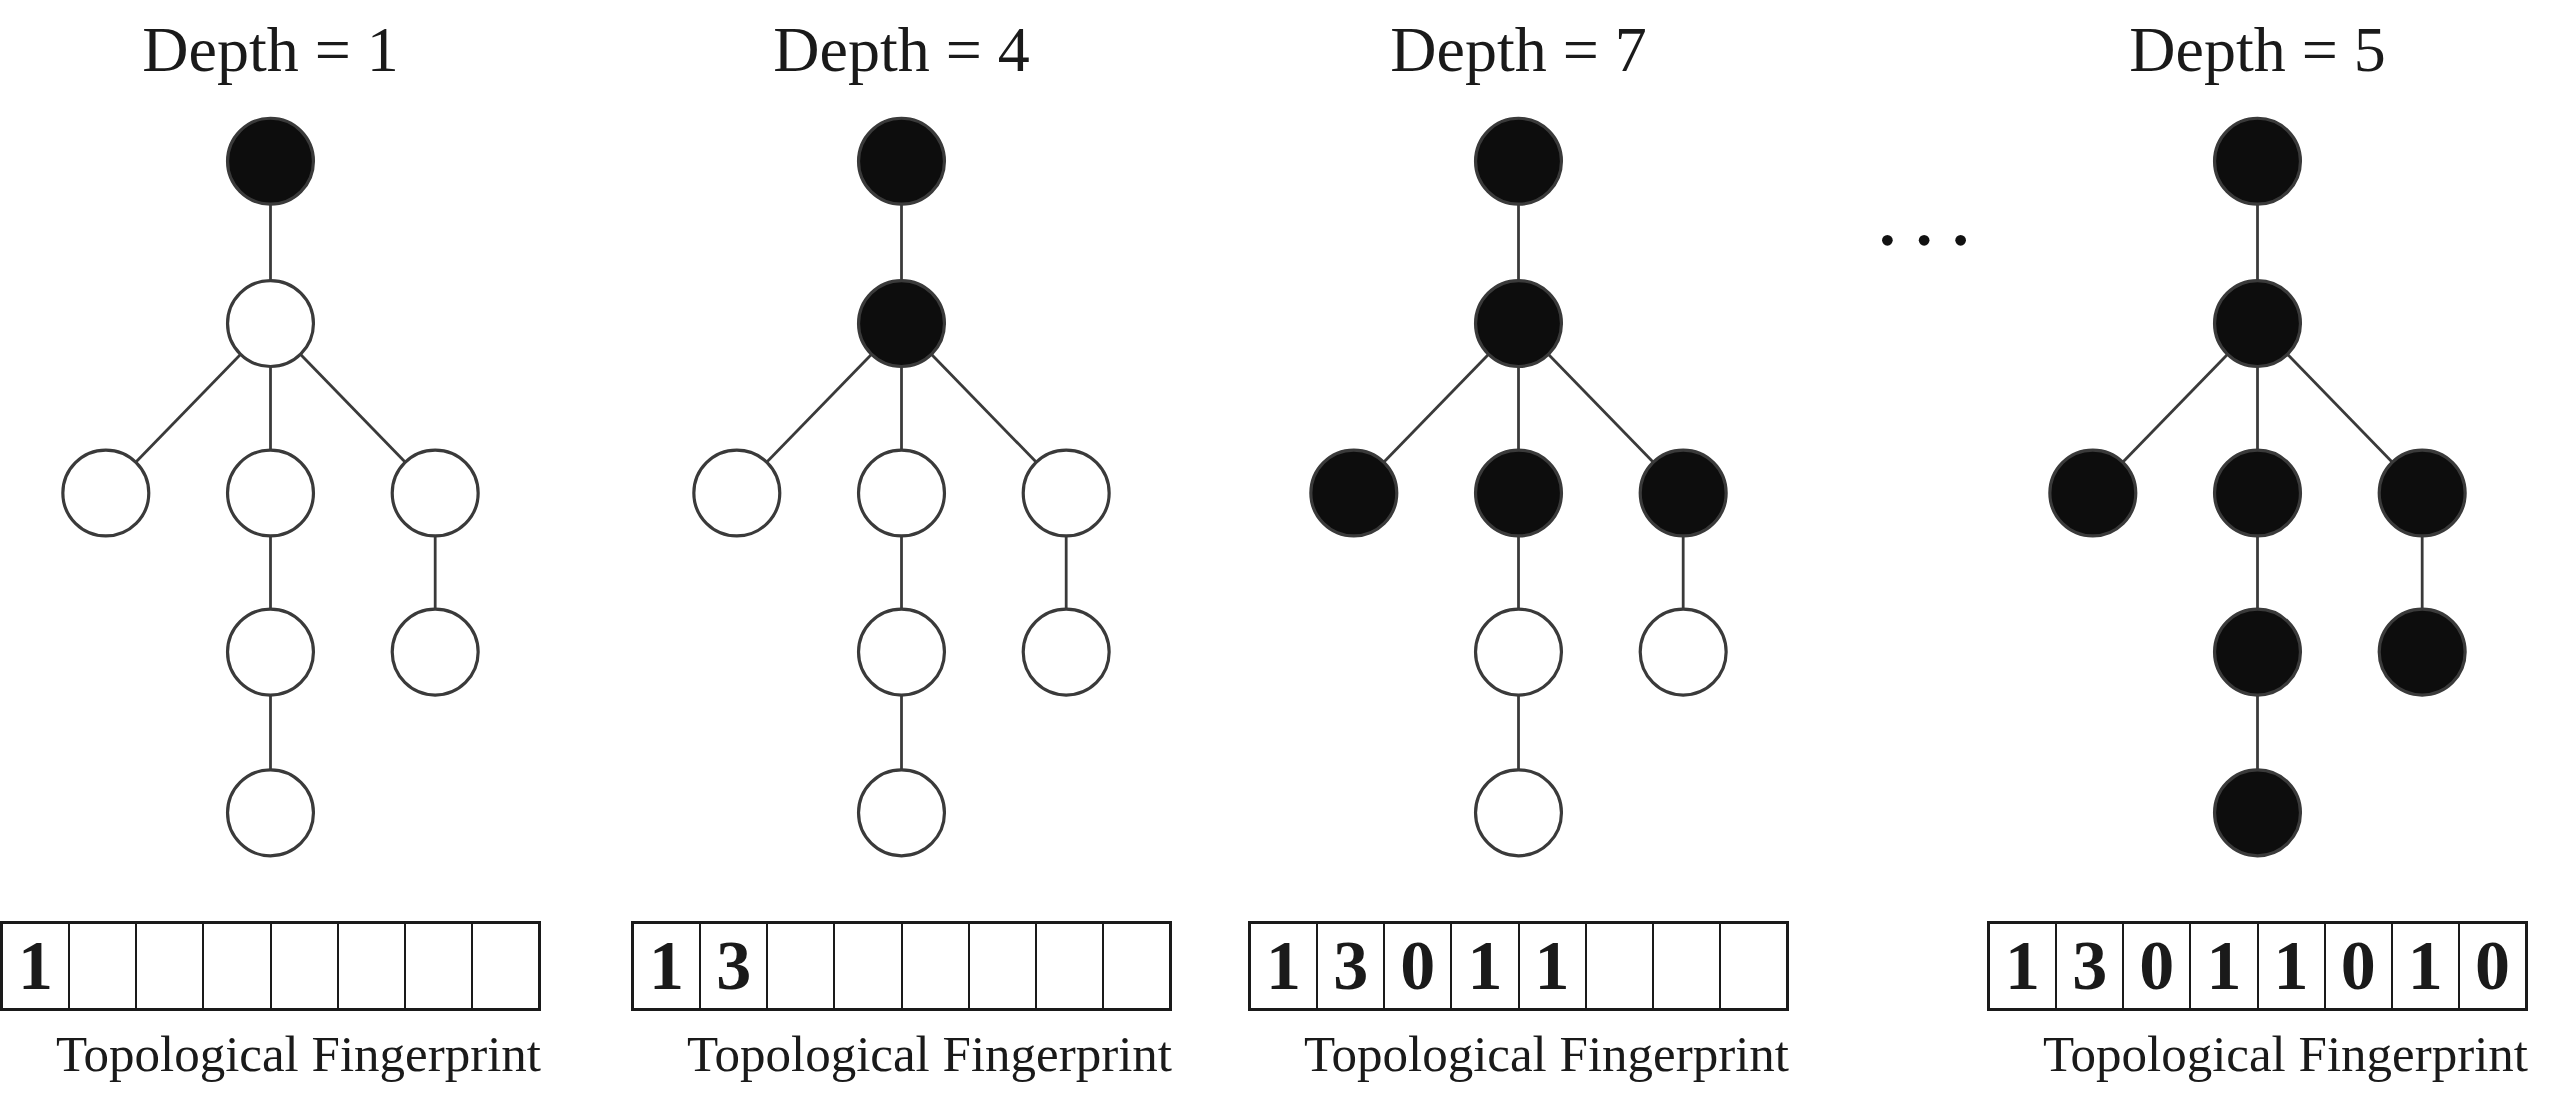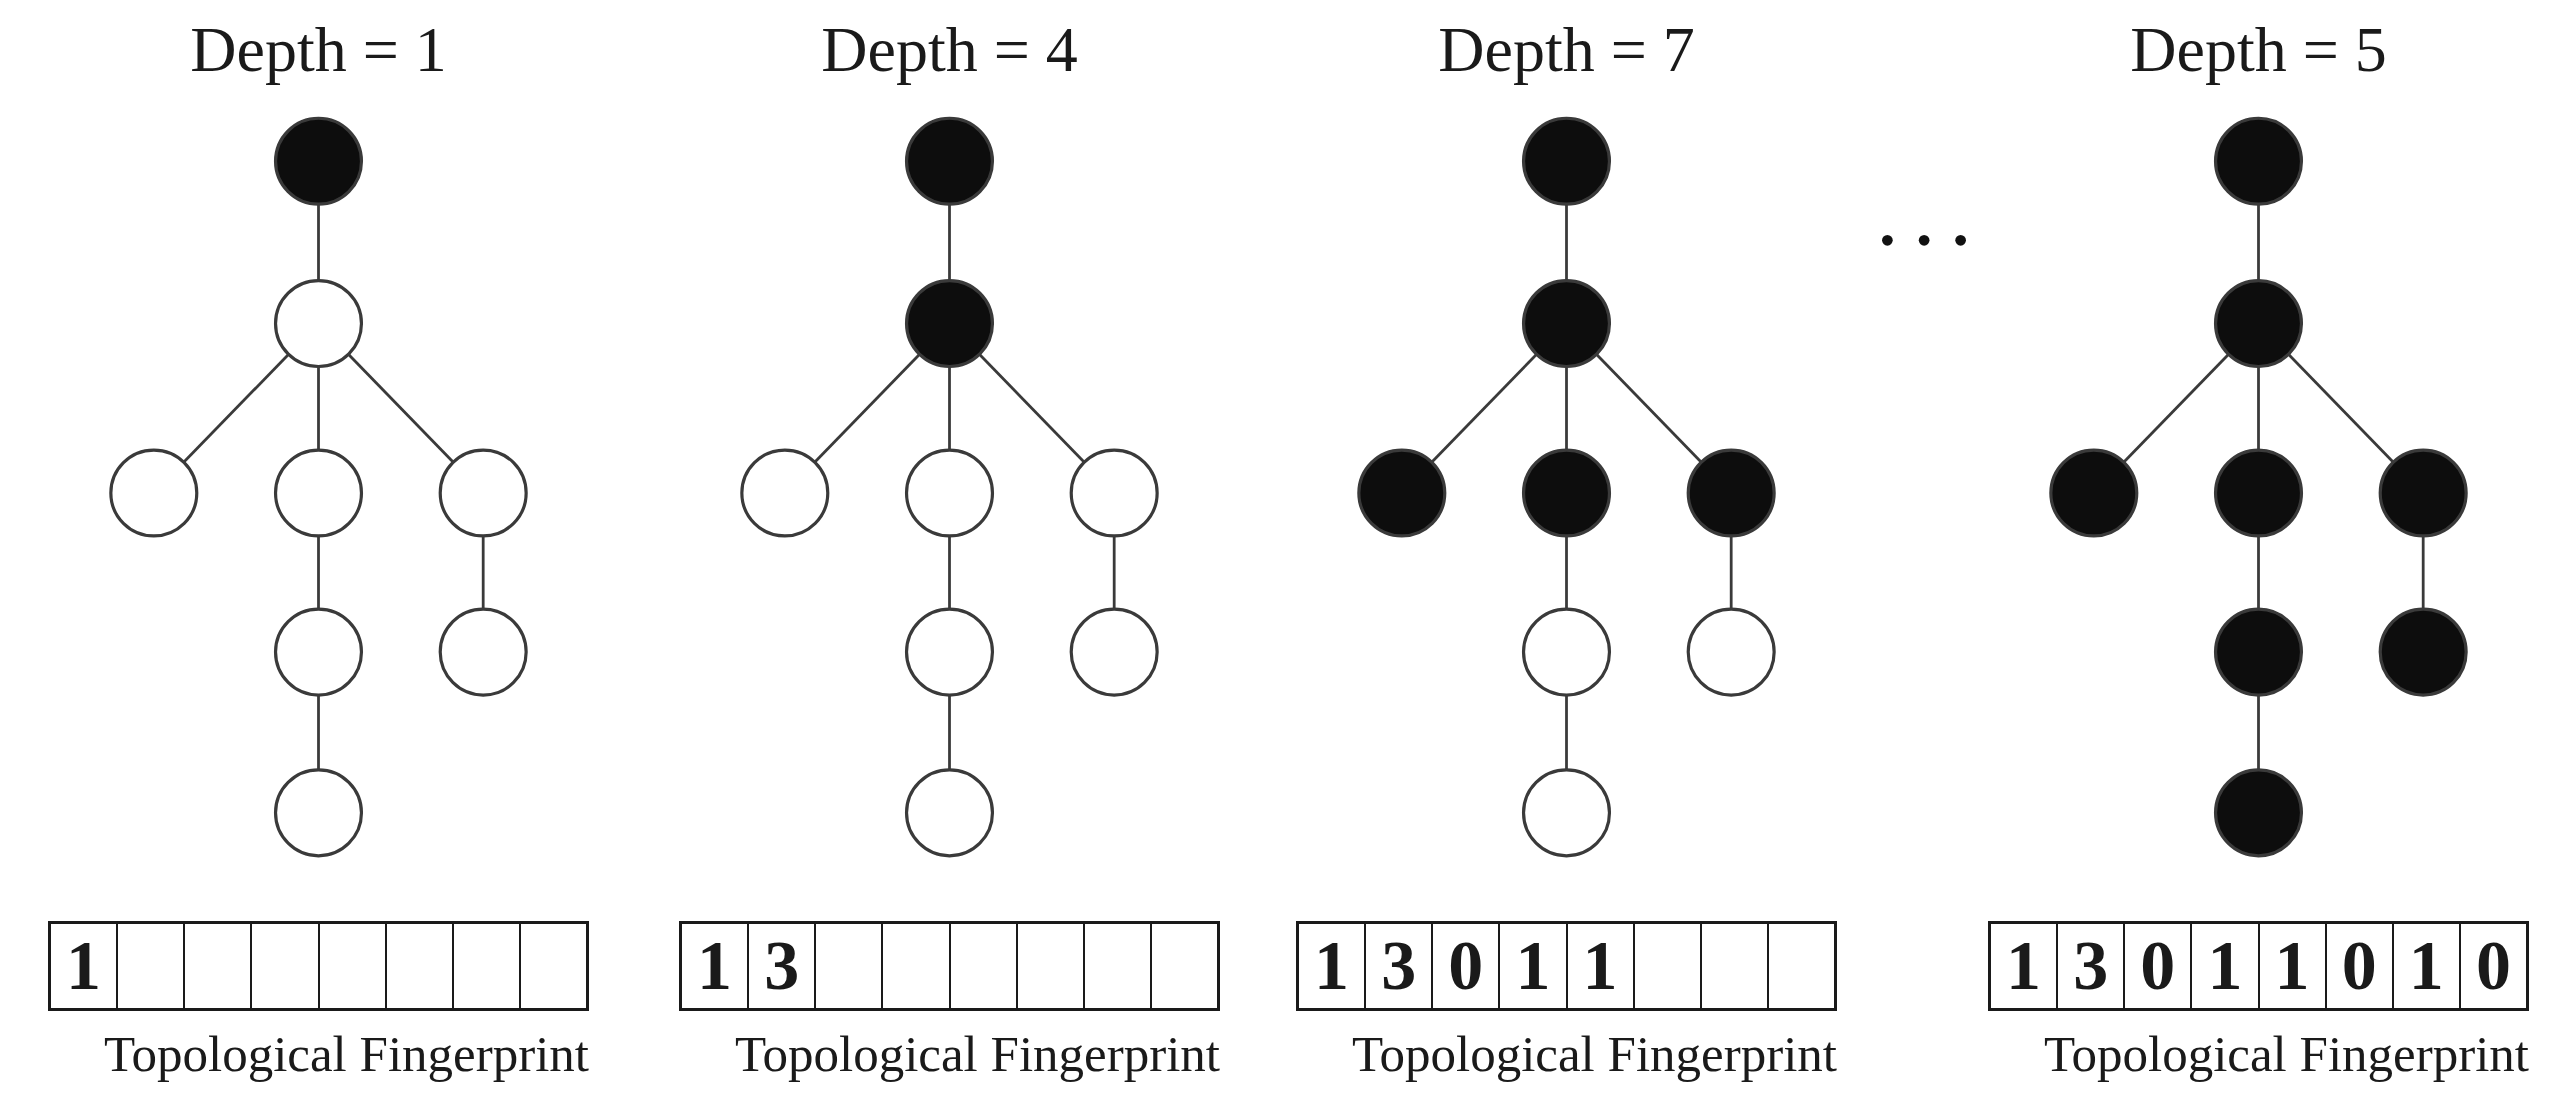--- a/index.html
+++ b/index.html
@@ -3,21 +3,21 @@
 <meta charset="utf-8">
 <style>
   html, body { margin: 0; padding: 0; }
   body {
     width: 2576px; height: 1106px;
     position: relative; overflow: hidden;
     background: #ffffff;
     font-family: "Liberation Serif", "DejaVu Serif", serif;
     color: #1a1a1a;
   }
-  .panel { position: absolute; top: 0; width: 541px; height: 1020px; margin-left: 48px; }
+  .panel { position: absolute; top: 0; width: 541px; height: 1020px; }
   .panel-title {
     position: absolute; top: 12.7px; left: 0; width: 100%; margin: 0;
     text-align: center; font-size: 64px; font-weight: 400; line-height: 1.15;
   }
   .tree-svg { position: absolute; top: 111px; left: 0; display: block; }
   .fp-row {
     position: absolute; top: 921px; left: 0;
     width: 535px; height: 84px; box-sizing: content-box;
     border: 3.2px solid #1a1a1a; display: flex; background: #ffffff;
   }
@@ -177,21 +177,21 @@
       <div class="fp-cell">
         <span></span>
       </div>
       <div class="fp-cell">
         <span></span>
       </div>
     </div>
   <div class="fp-label">Topological Fingerprint</div>
 </section>
 
-<section class="panel" style="left:1940px">
+<section class="panel" style="left:1987px">
   <h2 class="panel-title">Depth = 5</h2>
   <svg class="tree-svg" width="541" height="764" viewBox="0 0 680 960">
       <line x1="340" y1="63" x2="340" y2="267" stroke="#3a3a3a" stroke-width="3.5"></line>
       <line x1="340" y1="267" x2="133" y2="480" stroke="#3a3a3a" stroke-width="3.5"></line>
       <line x1="340" y1="267" x2="340" y2="480" stroke="#3a3a3a" stroke-width="3.5"></line>
       <line x1="340" y1="267" x2="547" y2="480" stroke="#3a3a3a" stroke-width="3.5"></line>
       <line x1="340" y1="480" x2="340" y2="680" stroke="#3a3a3a" stroke-width="3.5"></line>
       <line x1="547" y1="480" x2="547" y2="680" stroke="#3a3a3a" stroke-width="3.5"></line>
       <line x1="340" y1="680" x2="340" y2="882" stroke="#3a3a3a" stroke-width="3.5"></line>
       <circle cx="340" cy="63" r="54" fill="#0d0d0d" stroke="#3a3a3a" stroke-width="4"></circle>

